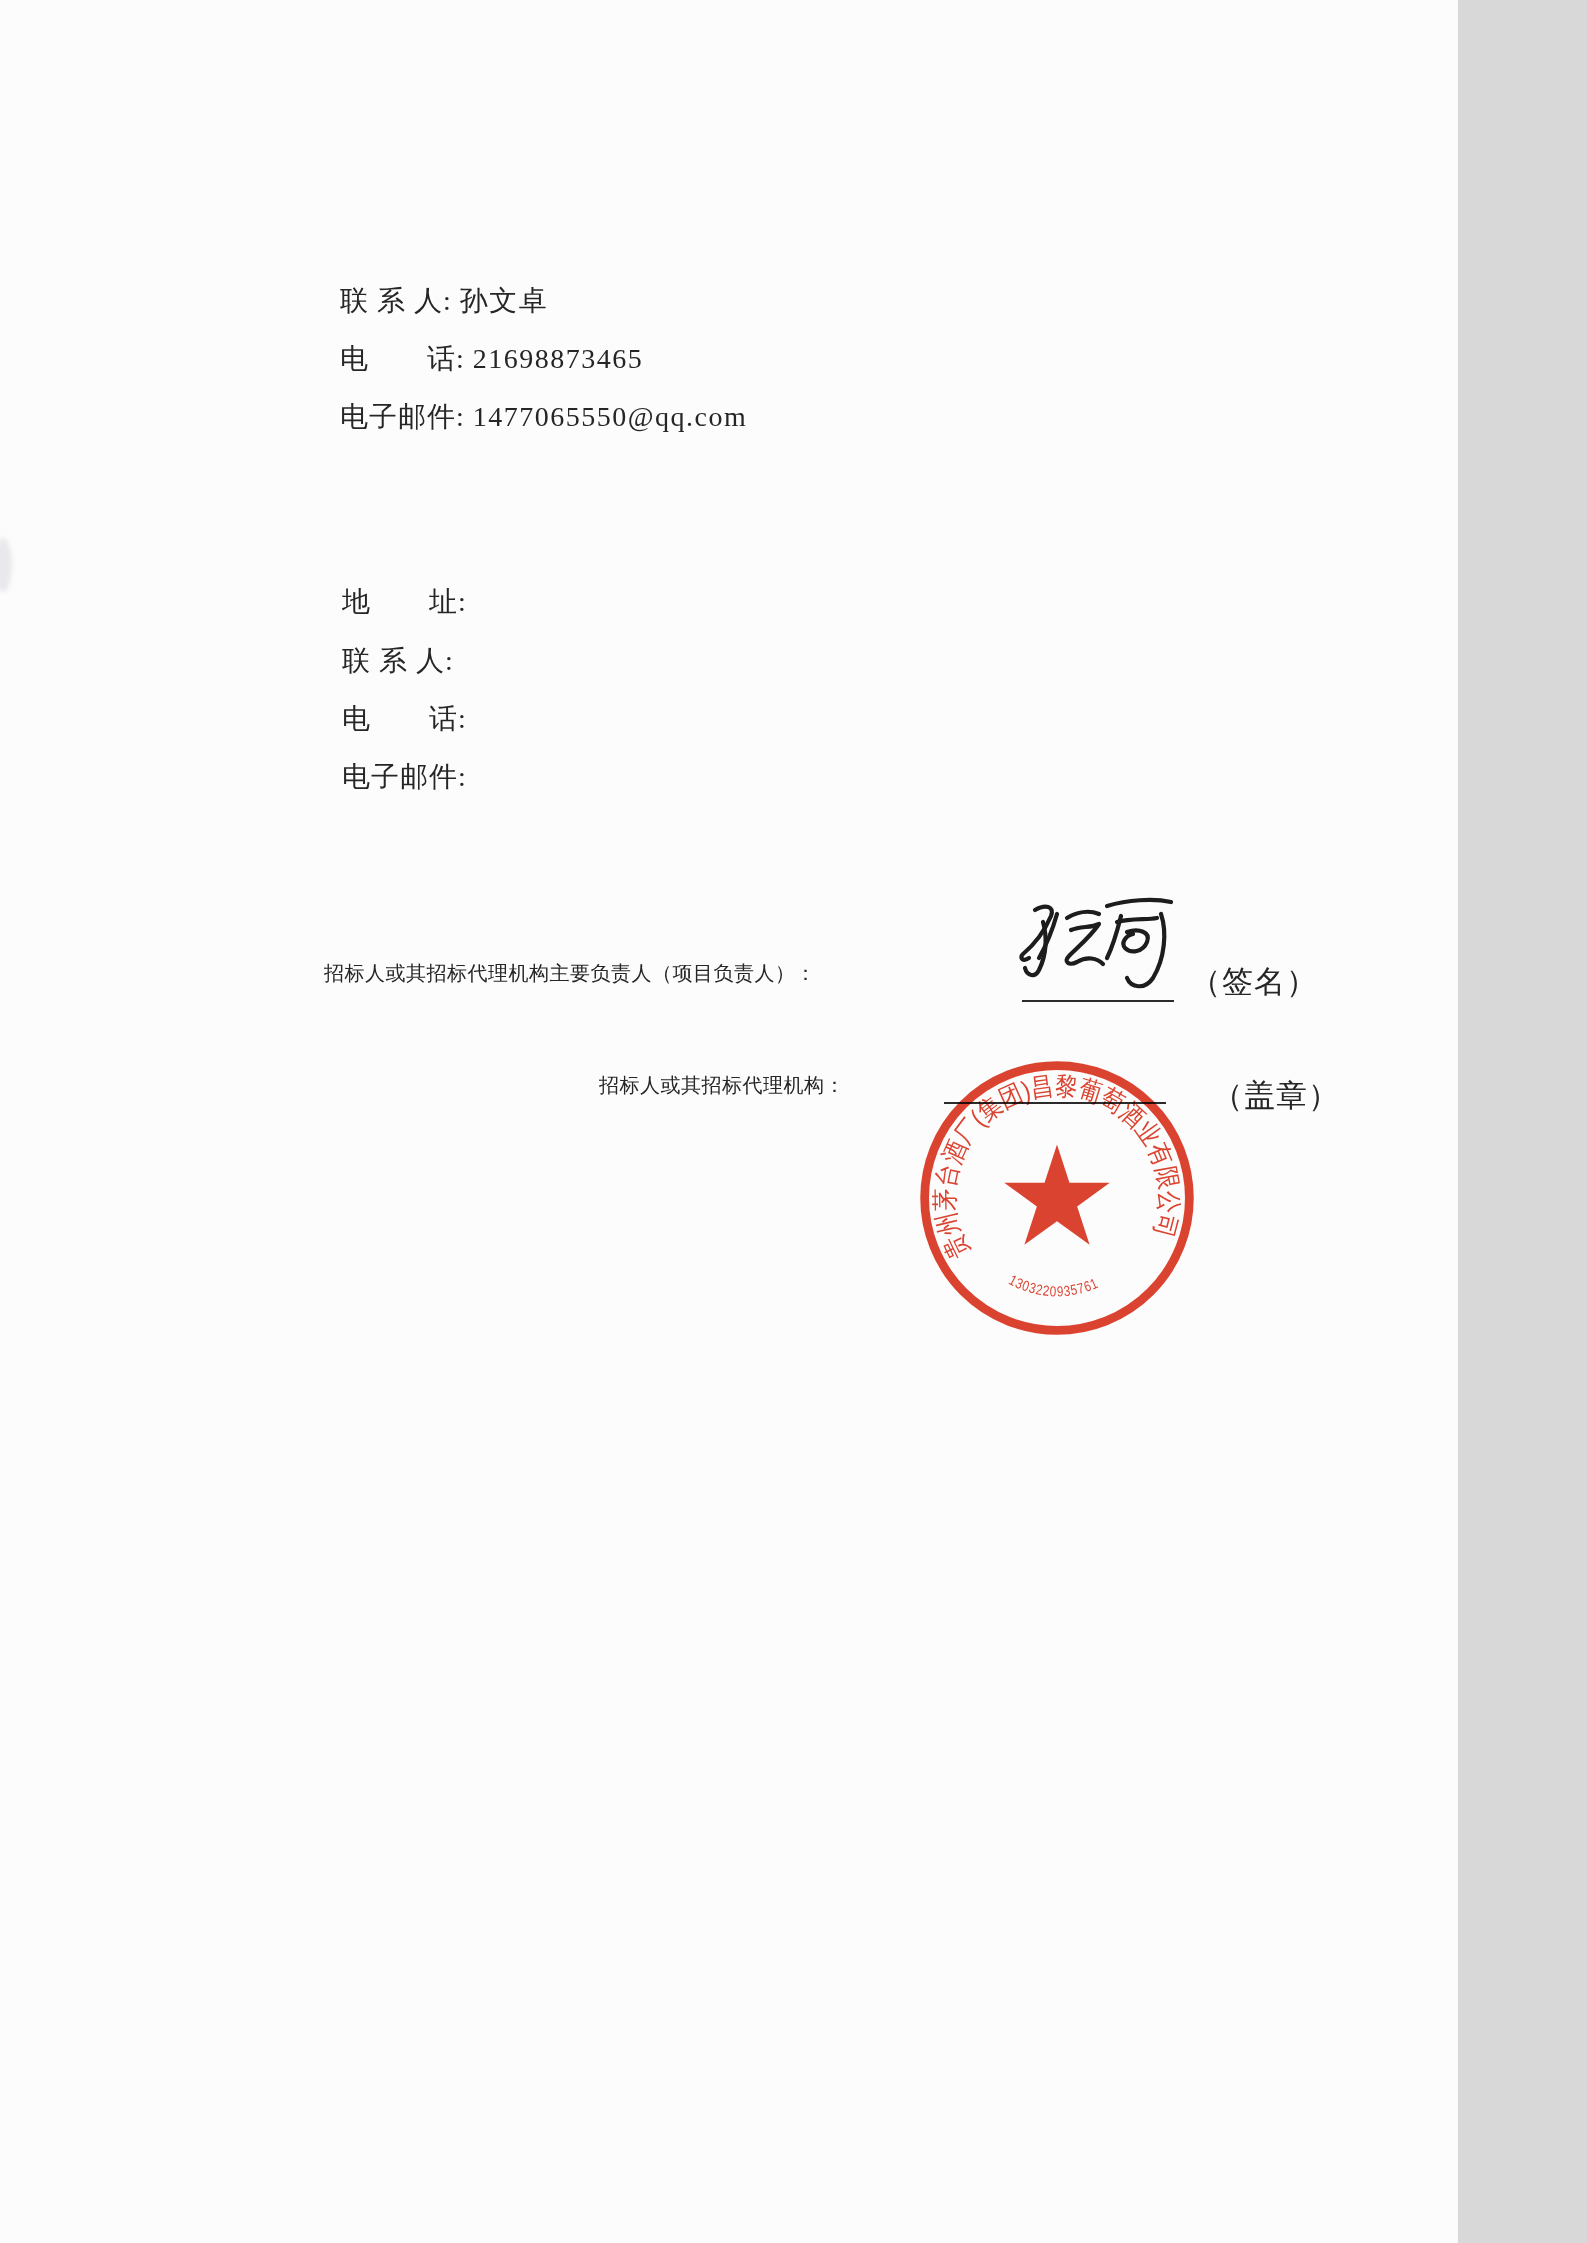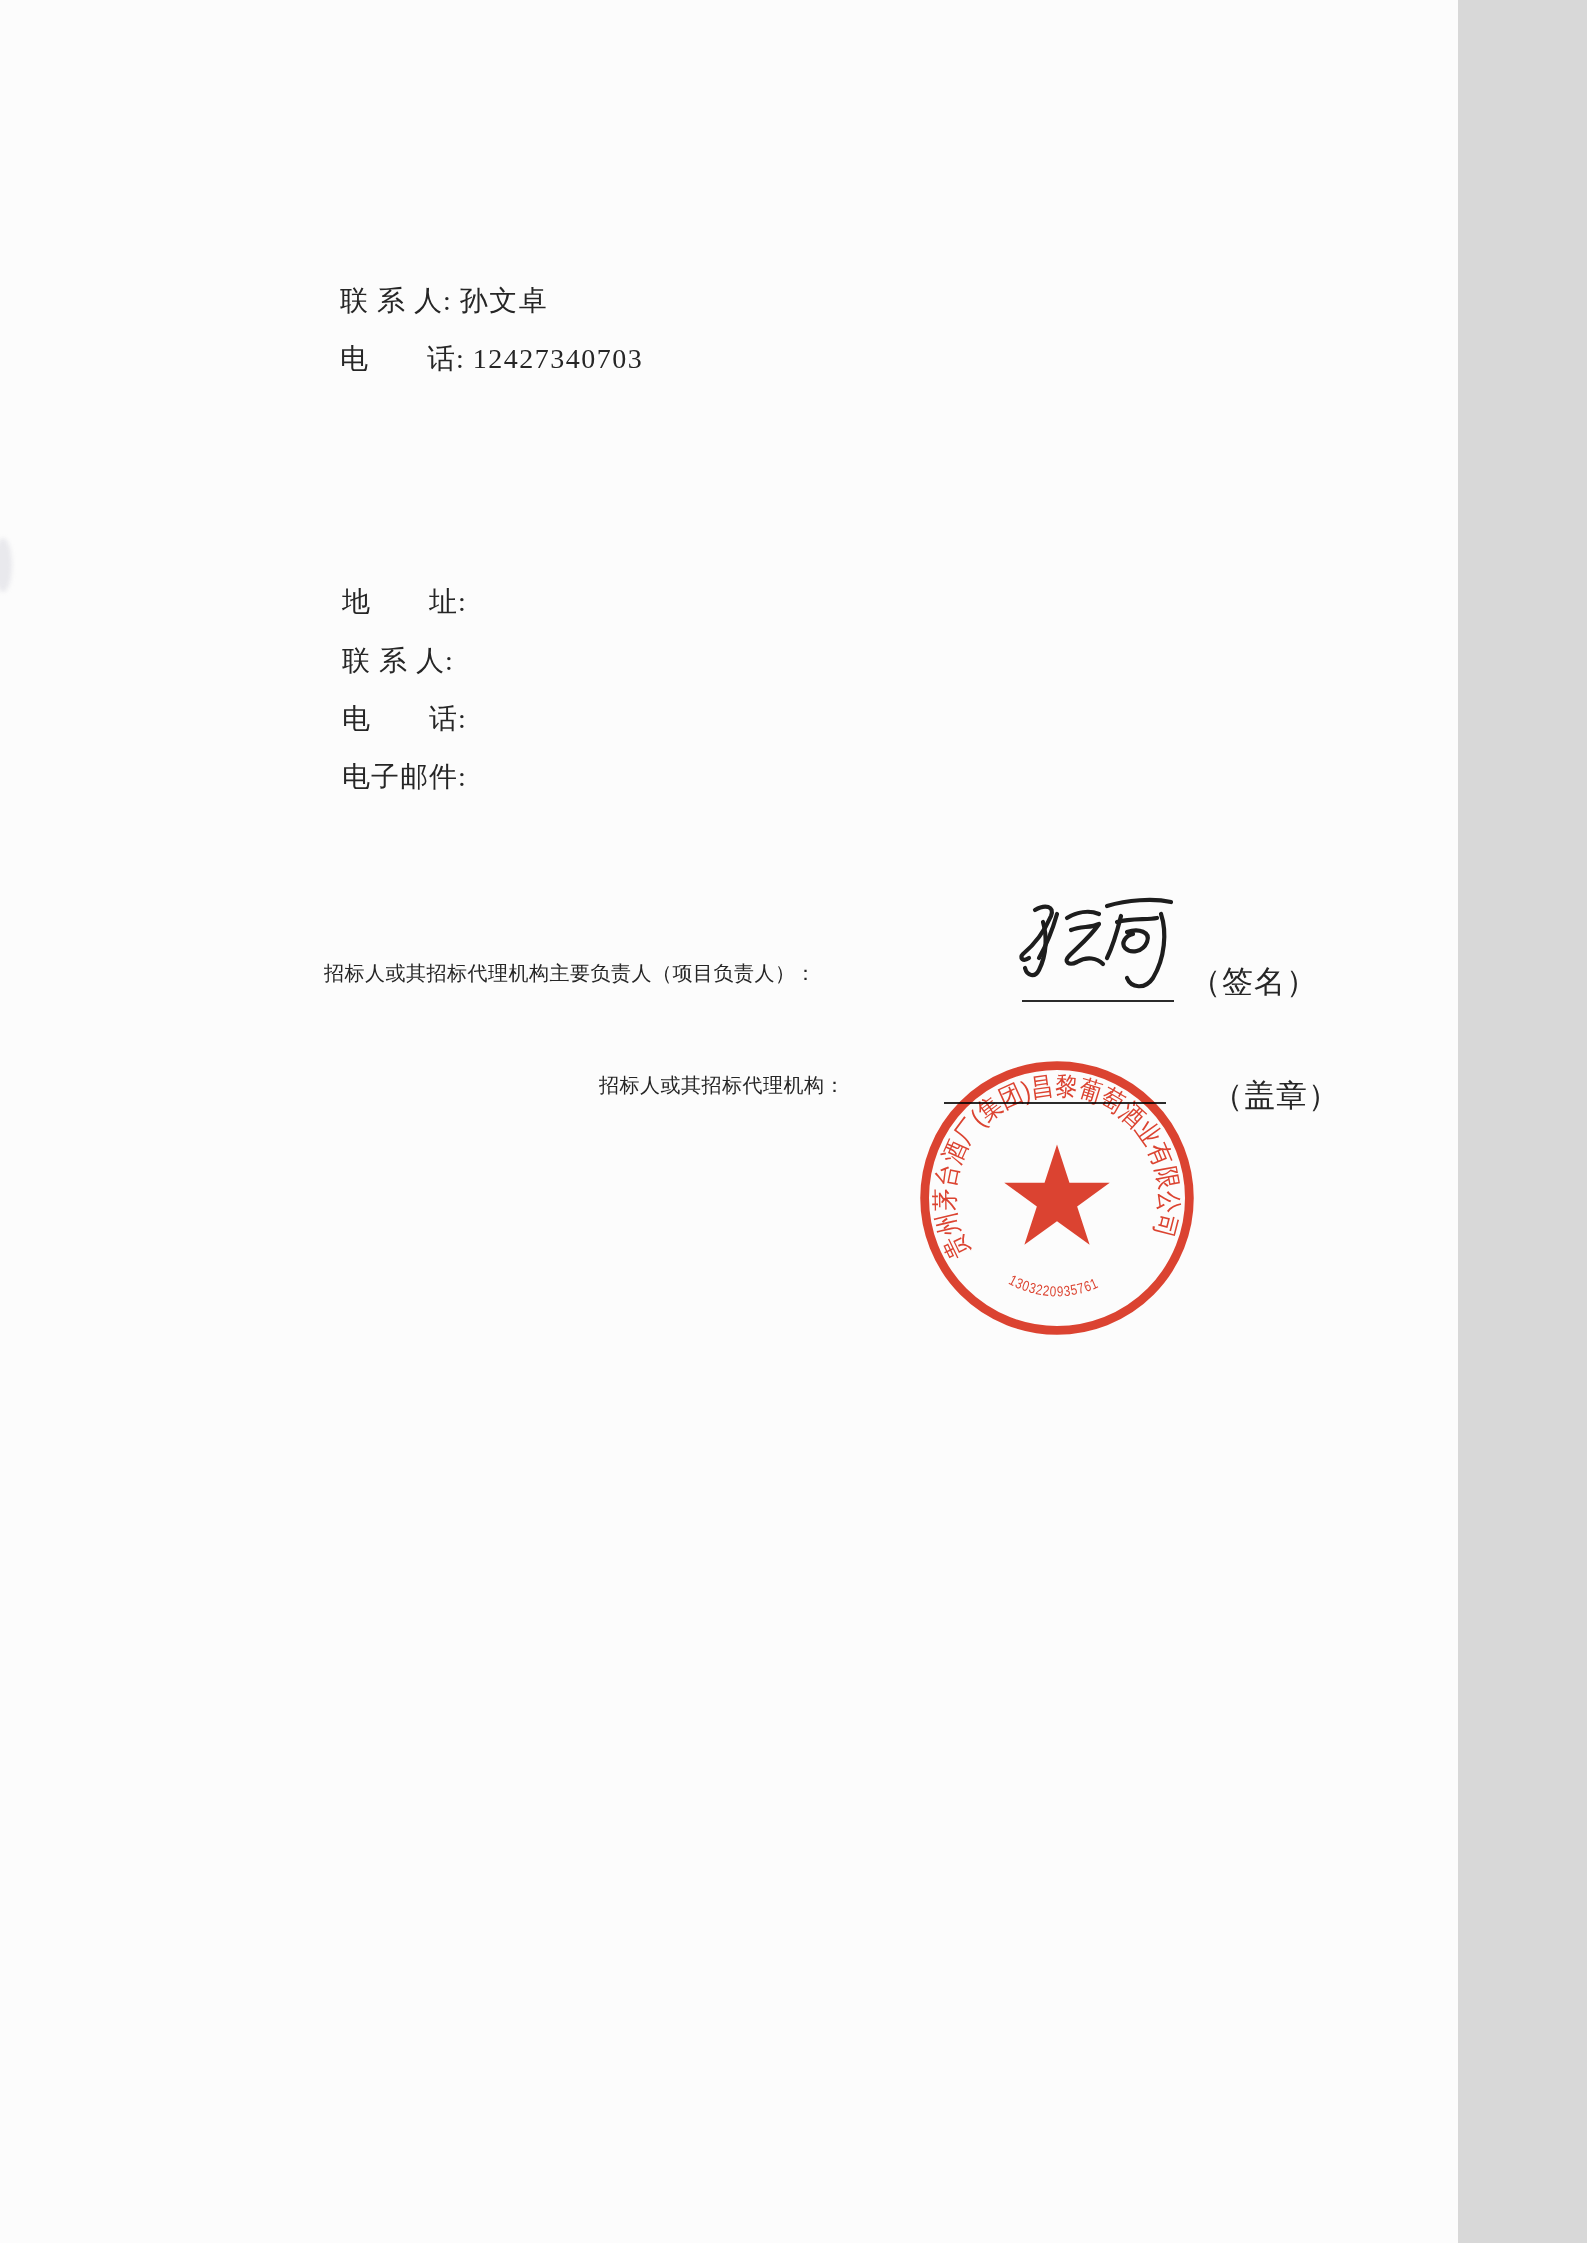--- a/index.html
+++ b/index.html
@@ -32,21 +32,24 @@
 <body>
 
 <div class="page">
 
   <div class="scan-artifact"></div>
 
   <div class="row" style="left:308px;top:259px;">
     <span class="lbl">联 系 人: </span><span class="val">孙文卓</span>
   </div>
   <div class="row" style="left:308px;top:317px;">
-    <span class="lbl">电　　话: </span><span class="val">12427340703</span>
+    <span class="lbl">电　　话: </span><span class="val">21698873465</span>
+  </div>
+  <div class="row" style="left:308px;top:375px;">
+    <span class="lbl">电子邮件: </span><span class="val">1477065550@qq.com</span>
   </div>
 
   <div class="row" style="left:310px;top:560px;">
     <span class="lbl">地　　址: </span><span class="val"></span>
   </div>
   <div class="row" style="left:310px;top:619px;">
     <span class="lbl">联 系 人: </span><span class="val"></span>
   </div>
   <div class="row" style="left:310px;top:677px;">
     <span class="lbl">电　　话: </span><span class="val"></span>

